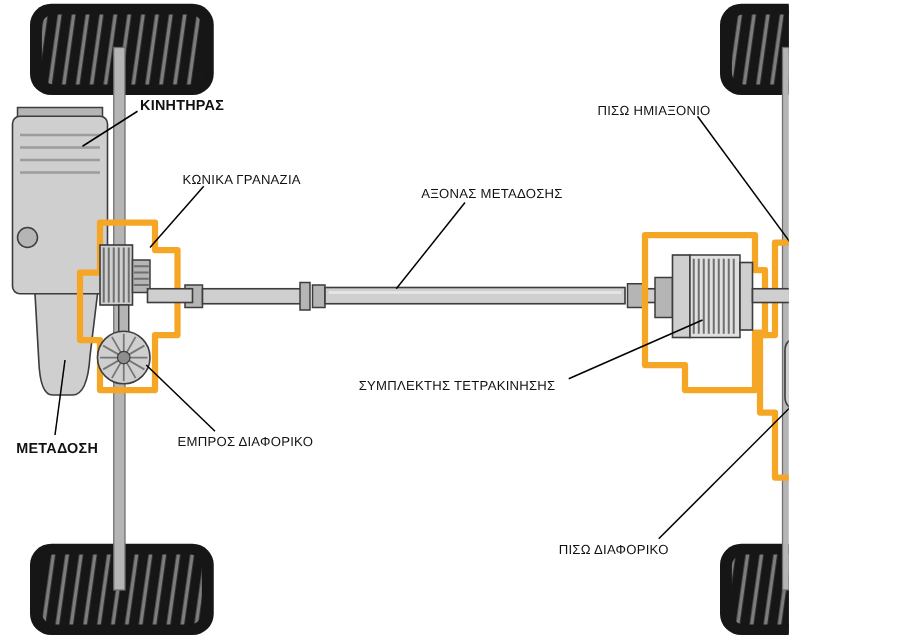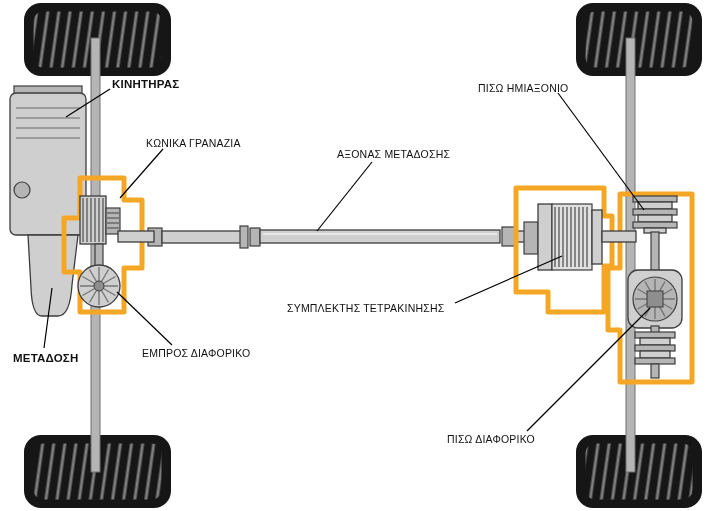--- a/index.html
+++ b/index.html
@@ -1,18 +1,18 @@
 <!DOCTYPE html>
 <html style="--c-highlight: #F6A625; --c-tire: #161616; --c-tread: #7d7d7d; --c-metal: #cfcfcf; --c-metal-dark: #b5b5b5; --c-stroke: #3d3d3d; --c-label-text: #111111; --c-background: #ffffff;"><head>
 <meta charset="utf-8">
 <style>
   html,body{margin:0;padding:0;background:#fff;}
   .stage{
     position:relative;
-    width:719px;height:511px;
+    width:631px;height:511px;
     background:var(--c-background,#ffffff);
     font-family:"Liberation Sans","DejaVu Sans",sans-serif;
     overflow:hidden;
   }
   svg{display:block;}
   .tire-body{fill:var(--c-tire,#161616);}
   .tire-fill{fill:var(--c-tire,#161616);}
   .tread-line{stroke:var(--c-tread,#7d7d7d);stroke-width:3;}
   .tire-rim{fill:none;stroke:var(--c-tire,#161616);stroke-width:7;}
   .axle{fill:var(--c-metal-dark,#b5b5b5);stroke:#6e6e6e;stroke-width:1;}

